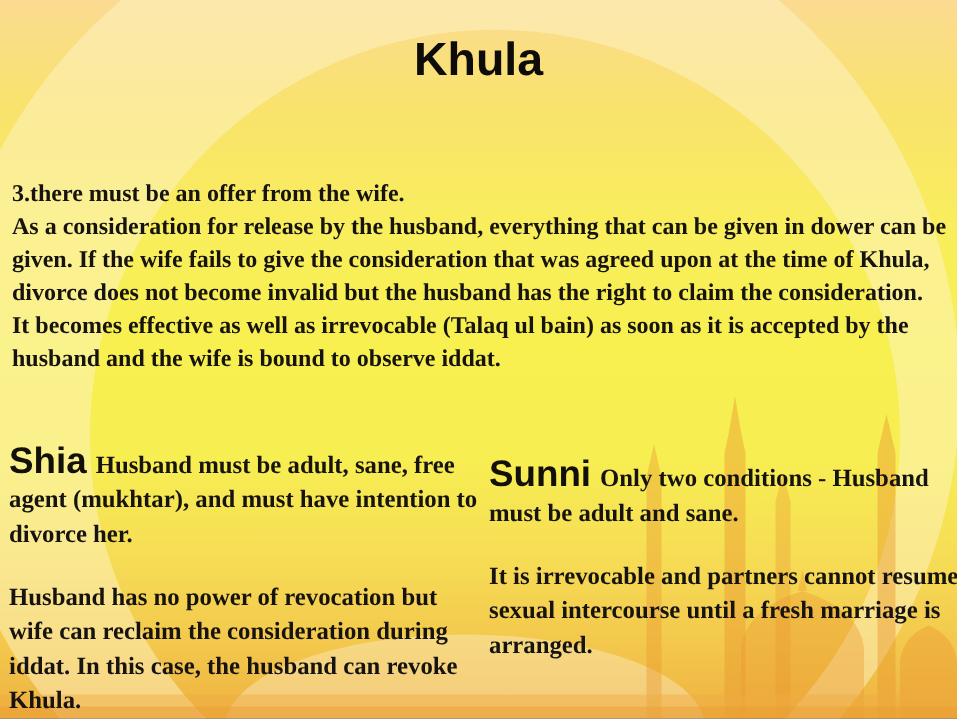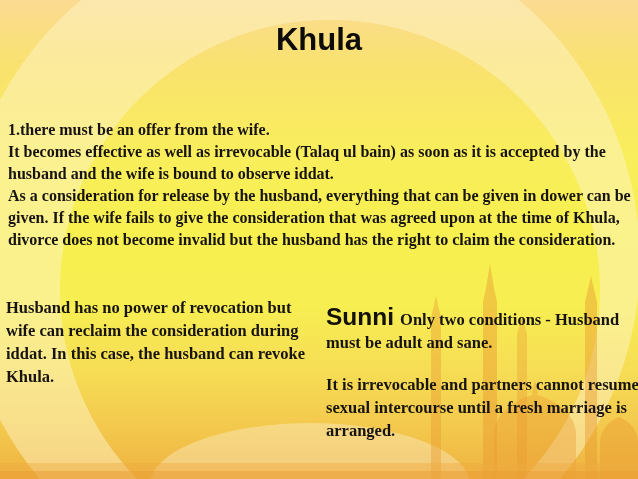--- a/index.html
+++ b/index.html
@@ -69,26 +69,27 @@
       <polygon fill="#e9992f" fill-opacity="0.38" points="532,394 535,380 538,394"></polygon>
       <rect x="0" y="463" width="638" height="16" fill="#f0ad42" fill-opacity="0.45"></rect>
       <rect x="0" y="471" width="638" height="8" fill="#e89b33" fill-opacity="0.45"></rect>
     </g>
   </svg>
 
   <h1 class="title">Khula</h1>
 
 
   <div class="body-block">
-    <div class="cond">1.there must be an offer from the wife.</div>
+    <div class="cond">3.there must be an offer from the wife.</div>
+    <p>As a consideration for release by the husband, everything that can be given in dower can be given. If the wife fails to give the consideration that was agreed upon at the time of Khula, divorce does not become invalid but the husband has the right to claim the consideration.</p>
     <p>It becomes effective as well as irrevocable (Talaq ul bain) as soon as it is accepted by the husband and the wife is bound to observe iddat.</p>
-    <p>As a consideration for release by the husband, everything that can be given in dower can be given. If the wife fails to give the consideration that was agreed upon at the time of Khula, divorce does not become invalid but the husband has the right to claim the consideration.</p>
   </div>
 
   <div class="col col-left">
+    <p><span class="sect-h">Shia</span><span>Husband must be adult, sane, free agent (mukhtar), and must have intention to divorce her.</span></p>
     <p>Husband has no power of revocation but wife can reclaim the consideration during iddat. In this case, the husband can revoke Khula.</p>
   </div>
 
   <div class="col col-right">
     <p><span class="sect-h">Sunni</span><span>Only two conditions - Husband must be adult and sane.</span></p>
     <p>It is irrevocable and partners cannot resume sexual intercourse until a fresh marriage is arranged.</p>
   </div>
 
 </div>
 

